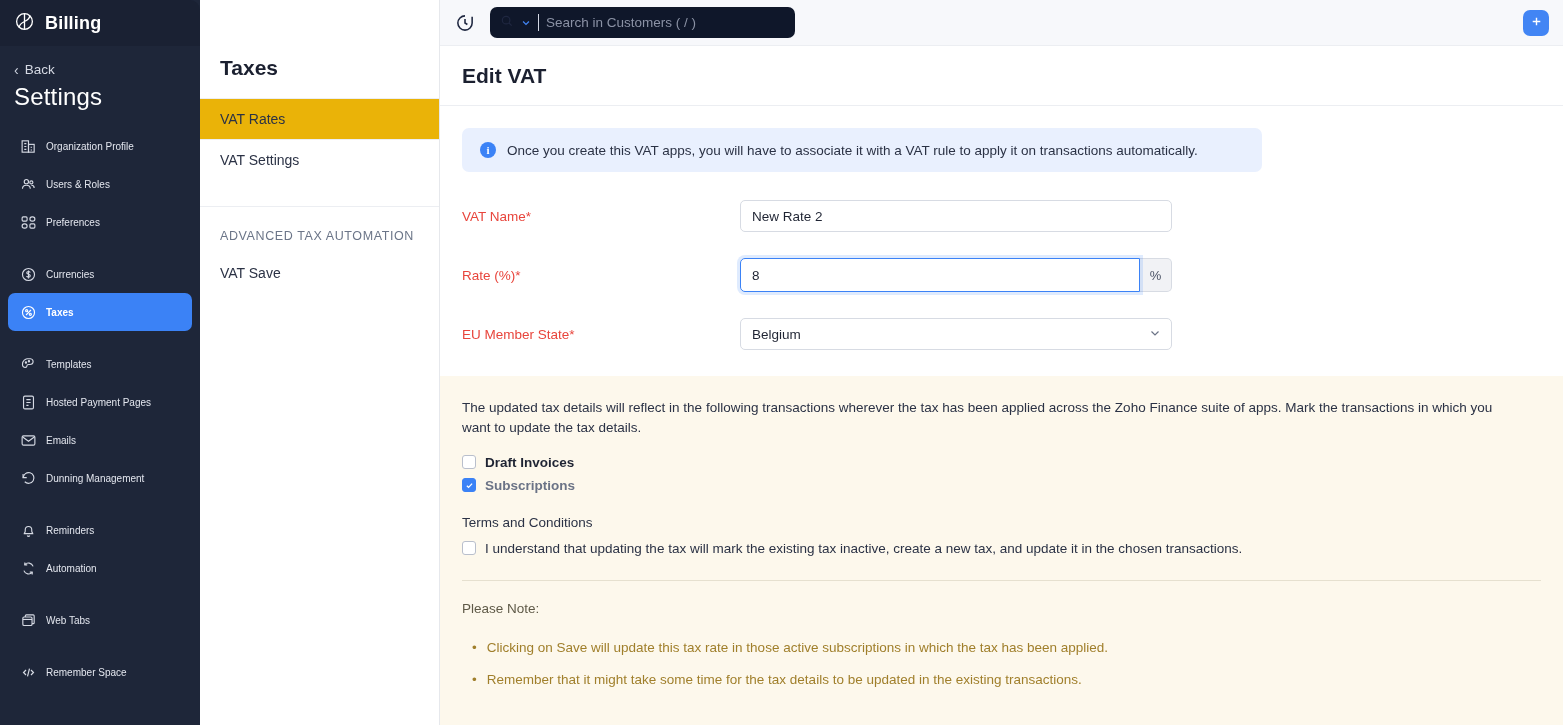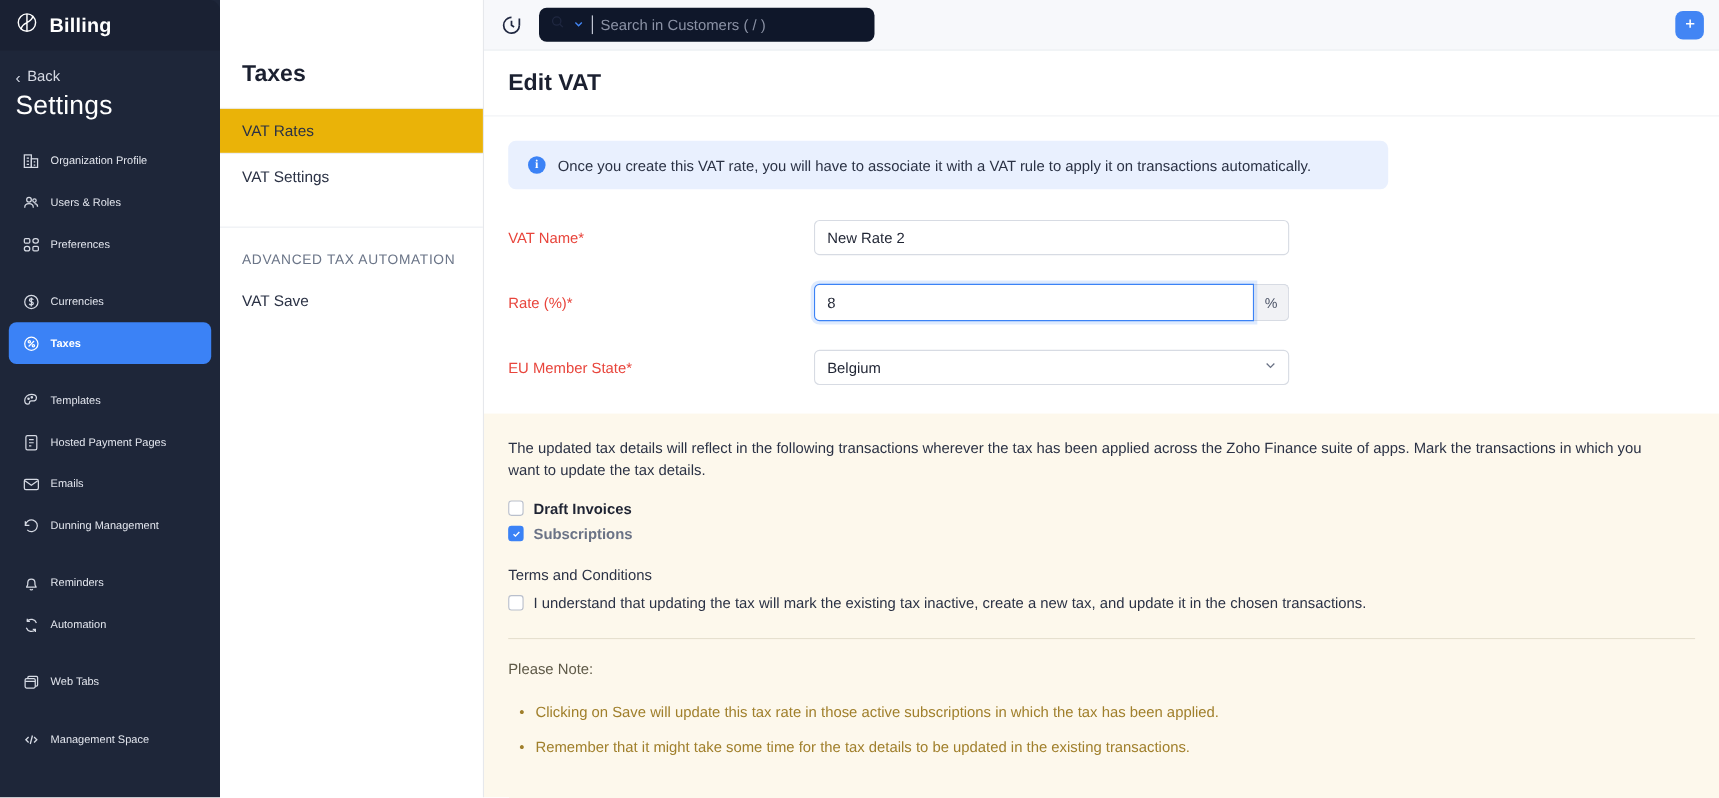--- a/index.html
+++ b/index.html
@@ -338,21 +338,21 @@
       </div>
 
       <div class="nav-gap"></div>
 
       <div class="nav-item">
         <span class="nav-icon">
           <svg width="17" height="17" viewBox="0 0 24 24" fill="none" stroke="#d6dae4" stroke-width="1.7">
               <path d="M8.5 8.5L5 12l3.5 3.5M15.5 8.5L19 12l-3.5 3.5M13.4 6.5l-2.8 11"></path>
             </svg>
         </span>
-        <span>Management Space</span>
+        <span>Remember Space</span>
       </div>
 
     </div>
   </nav>
 
   <aside class="subpanel">
     <div class="subpanel-title">Taxes</div>
     <div class="sub-divider"></div>
     <div class="sub-item active">
       <span>VAT Rates</span>
@@ -410,21 +410,21 @@
     <div class="content">
 
       <div class="page-head">
         <h1 class="page-title">Edit VAT</h1>
       </div>
 
       <div class="form-zone">
 
         <div class="info-banner">
           <span class="info-dot">i</span>
-          <span class="info-text">Once you create this VAT rate, you will have to associate it with a VAT rule to apply it on transactions automatically.</span>
+          <span class="info-text">Once you create this VAT apps, you will have to associate it with a VAT rule to apply it on transactions automatically.</span>
         </div>
 
         <div class="field-row">
           <label class="field-label">VAT Name*</label>
           <div class="field-ctrl">
             <input class="txt-input" type="text" value="New Rate 2" style="">
           </div>
         </div>
 
         <div class="field-row">

